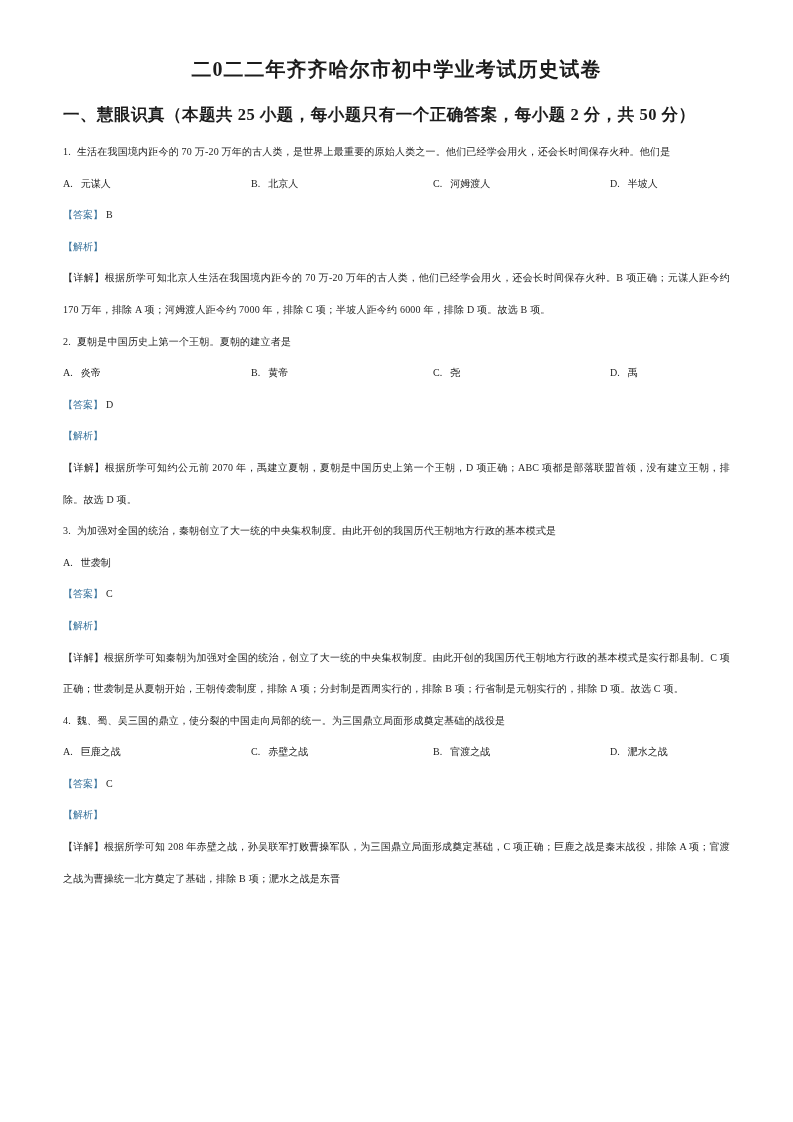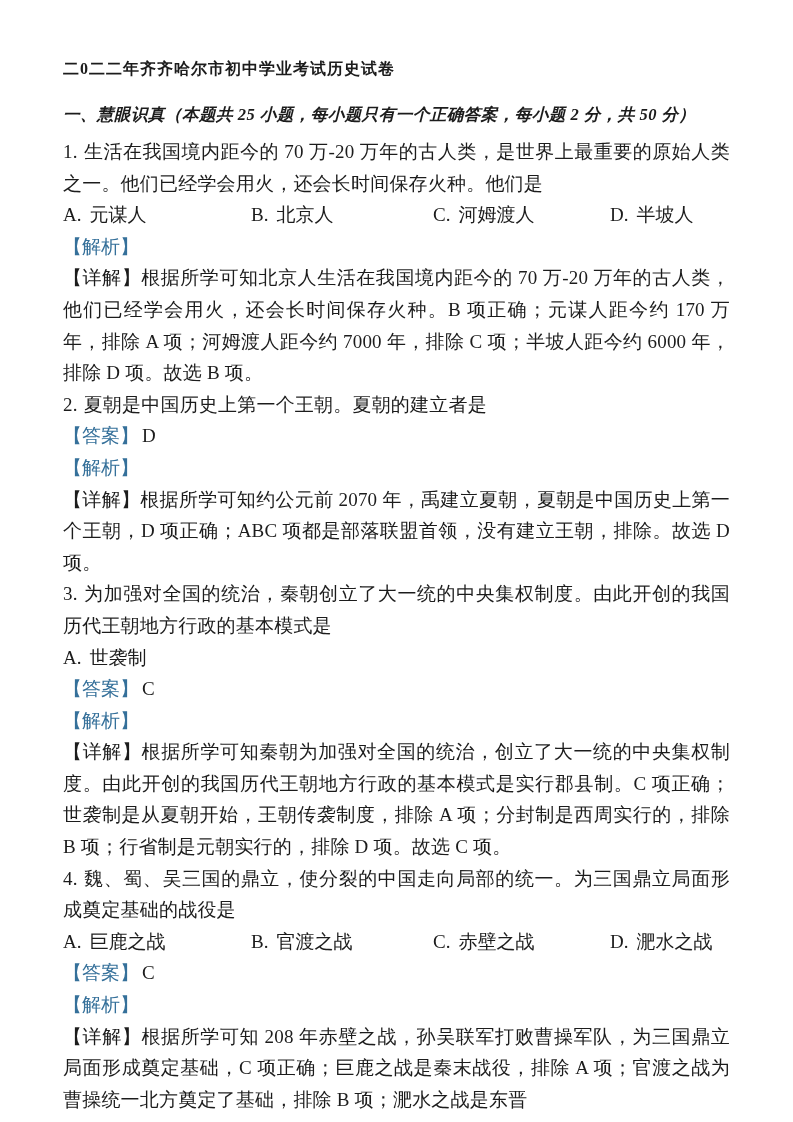--- a/index.html
+++ b/index.html
@@ -6,37 +6,36 @@
   html, body { background: #ffffff; }
   body {
     width: 793px;
     height: 1122px;
     overflow: hidden;
     font-family: "Liberation Serif", "DejaVu Serif", serif;
     color: #1c1c1c;
   }
   .page { padding: 52px 63px 0 63px; }
   .title {
-    font-size: 16px;
+    font-size: 20px;
     font-weight: bold;
-    text-align: left;
+    text-align: center;
     line-height: 34px;
     letter-spacing: 1px;
   }
   .section-heading {
     font-size: 16.5px;
     font-weight: bold;
     line-height: 26px;
     margin-top: 16px;
     letter-spacing: 0.5px;
-    font-style: italic;
   }
   .questions {
     margin-top: 8px;
-    font-size: 19px;
+    font-size: 10px;
     line-height: 31.6px;
   }
   .question { margin: 0; }
   .stem, .detail { text-align: justify; letter-spacing: 0.2px; }
   .qnum { margin-right: 6px; }
   .options {
     display: grid;
     grid-template-columns: 173px 167px 162px 1fr;
     gap: 15px;
   }
@@ -52,47 +51,54 @@
   <h2 class="section-heading">一、慧眼识真（本题共 25 小题，每小题只有一个正确答案，每小题 2 分，共 50 分）</h2>
   <div id="questions" class="questions">
   <section class="question">
     <p class="stem"><span class="qnum">1.</span><span>生活在我国境内距今的 70 万-20 万年的古人类，是世界上最重要的原始人类之一。他们已经学会用火，还会长时间保存火种。他们是</span></p>
     <div class="options">
       <span class="option"><span class="opt-label">A.</span><span>元谋人</span></span>
       <span class="option"><span class="opt-label">B.</span><span>北京人</span></span>
       <span class="option"><span class="opt-label">C.</span><span>河姆渡人</span></span>
       <span class="option"><span class="opt-label">D.</span><span>半坡人</span></span>
     </div>
+    <p class="answer-line"><span class="blue">【答案】</span><span class="answer-letter">B</span></p>
     <p class="analysis-line"><span class="blue">【解析】</span></p>
     <p class="detail">【详解】根据所学可知北京人生活在我国境内距今的 70 万-20 万年的古人类，他们已经学会用火，还会长时间保存火种。B 项正确；元谋人距今约 170 万年，排除 A 项；河姆渡人距今约 7000 年，排除 C 项；半坡人距今约 6000 年，排除 D 项。故选 B 项。</p>
   </section>
 
   <section class="question">
     <p class="stem"><span class="qnum">2.</span><span>夏朝是中国历史上第一个王朝。夏朝的建立者是</span></p>
+    <div class="options">
+      <span class="option"><span class="opt-label">A.</span><span>炎帝</span></span>
+      <span class="option"><span class="opt-label">B.</span><span>黄帝</span></span>
+      <span class="option"><span class="opt-label">C.</span><span>尧</span></span>
+      <span class="option"><span class="opt-label">D.</span><span>禹</span></span>
+    </div>
     <p class="answer-line"><span class="blue">【答案】</span><span class="answer-letter">D</span></p>
     <p class="analysis-line"><span class="blue">【解析】</span></p>
     <p class="detail">【详解】根据所学可知约公元前 2070 年，禹建立夏朝，夏朝是中国历史上第一个王朝，D 项正确；ABC 项都是部落联盟首领，没有建立王朝，排除。故选 D 项。</p>
   </section>
 
   <section class="question">
     <p class="stem"><span class="qnum">3.</span><span>为加强对全国的统治，秦朝创立了大一统的中央集权制度。由此开创的我国历代王朝地方行政的基本模式是</span></p>
     <div class="options">
       <span class="option"><span class="opt-label">A.</span><span>世袭制</span></span>
     </div>
     <p class="answer-line"><span class="blue">【答案】</span><span class="answer-letter">C</span></p>
     <p class="analysis-line"><span class="blue">【解析】</span></p>
     <p class="detail">【详解】根据所学可知秦朝为加强对全国的统治，创立了大一统的中央集权制度。由此开创的我国历代王朝地方行政的基本模式是实行郡县制。C 项正确；世袭制是从夏朝开始，王朝传袭制度，排除 A 项；分封制是西周实行的，排除 B 项；行省制是元朝实行的，排除 D 项。故选 C 项。</p>
   </section>
 
   <section class="question">
     <p class="stem"><span class="qnum">4.</span><span>魏、蜀、吴三国的鼎立，使分裂的中国走向局部的统一。为三国鼎立局面形成奠定基础的战役是</span></p>
     <div class="options">
       <span class="option"><span class="opt-label">A.</span><span>巨鹿之战</span></span>
+      <span class="option"><span class="opt-label">C.</span><span>赤壁之战</span></span>
       <span class="option"><span class="opt-label">B.</span><span>官渡之战</span></span>
-      <span class="option"><span class="opt-label">C.</span><span>赤壁之战</span></span>
       <span class="option"><span class="opt-label">D.</span><span>淝水之战</span></span>
     </div>
     <p class="answer-line"><span class="blue">【答案】</span><span class="answer-letter">C</span></p>
     <p class="analysis-line"><span class="blue">【解析】</span></p>
     <p class="detail">【详解】根据所学可知 208 年赤壁之战，孙吴联军打败曹操军队，为三国鼎立局面形成奠定基础，C 项正确；巨鹿之战是秦末战役，排除 A 项；官渡之战为曹操统一北方奠定了基础，排除 B 项；淝水之战是东晋</p>
   </section>
 </div>
 </div>
 
 </body></html>

